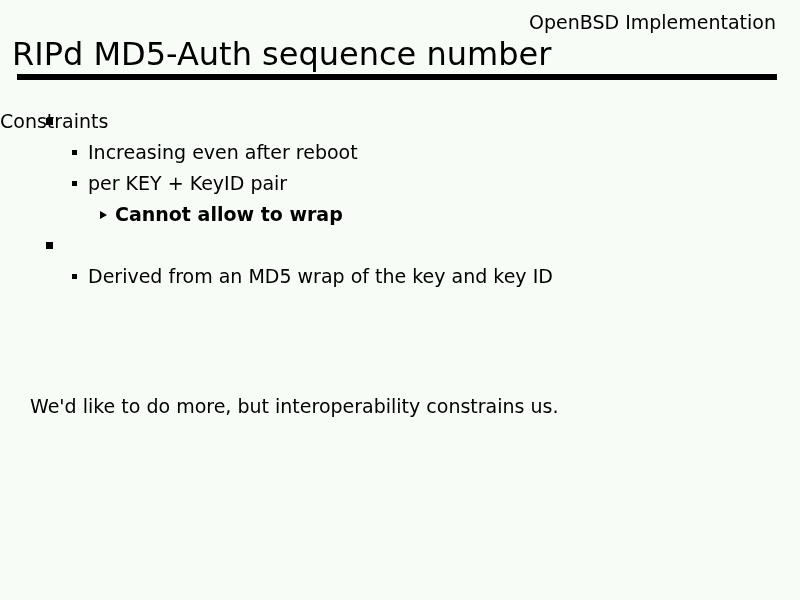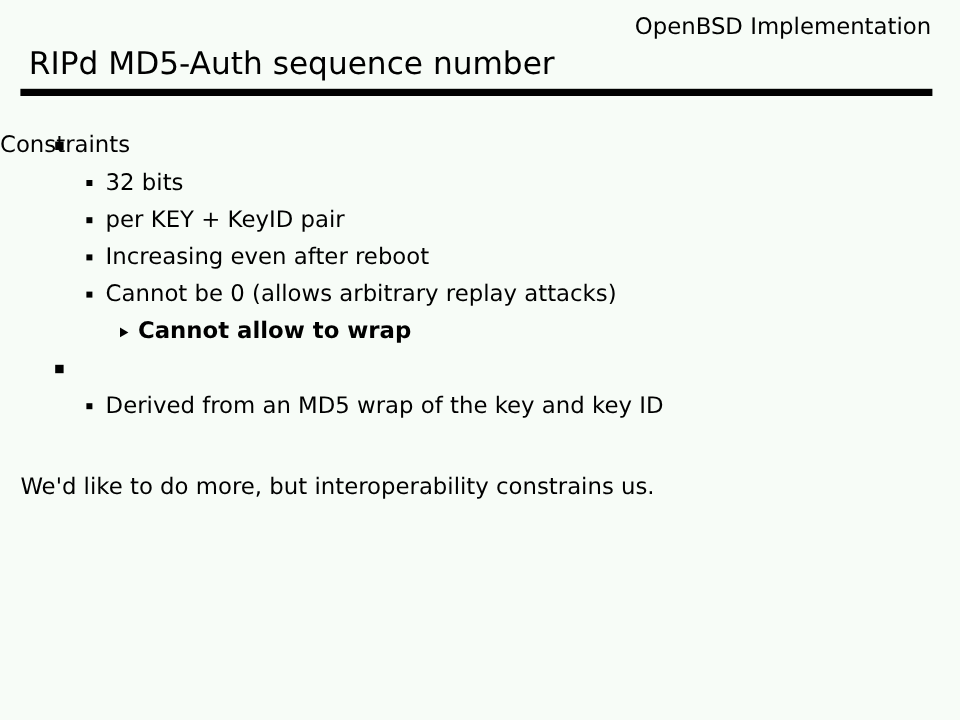--- a/index.html
+++ b/index.html
@@ -24,22 +24,22 @@
     position: absolute;
     top: 10px;
     right: 24px;
     font-size: 19px;
     line-height: 24px;
     white-space: nowrap;
   }
   .slide-title {
     position: absolute;
     top: 38px;
-    left: 24px;
-    font-size: 26px;
+    left: 12px;
+    font-size: 32px;
     line-height: 32px;
     white-space: nowrap;
   }
   .title-rule {
     position: absolute;
     top: 74px;
     left: 17px;
     width: 760px;
     height: 6px;
     background: #000;
@@ -86,43 +86,41 @@
     top: 12px;
     width: 0;
     height: 0;
     border-left: 7px solid #000;
     border-top: 4px solid transparent;
     border-bottom: 4px solid transparent;
   }
   .footer-note {
     position: absolute;
     top: 394px;
-    left: 17px;
+    left: 30px;
     font-size: 19px;
     line-height: 24px;
     white-space: nowrap;
   }
 </style>
 </head>
 <body>
 
 <div class="slide">
 
   <div class="corner-label">OpenBSD Implementation</div>
 
   <h1 class="slide-title" style="margin:0;font-weight:normal;">RIPd MD5-Auth sequence number</h1>
 
   <div class="title-rule"></div>
 
   <ul class="bullets" id="bullet-list">
       <li class="lvl1"><span class="marker m1"></span><span>Constraints</span></li>
-      <li class="lvl2"><span class="marker m2"></span><span>32 bits</span></li>
+      <li class="lvl2"><span class="marker m2"></span><span>Increasing even after reboot</span></li>
       <li class="lvl2"><span class="marker m2"></span><span>per KEY + KeyID pair</span></li>
-      <li class="lvl2"><span class="marker m2"></span><span>Increasing even after reboot</span></li>
-      <li class="lvl2"><span class="marker m2"></span><span>Cannot be 0 (allows arbitrary replay attacks)</span></li>
       <li class="lvl3"><span class="marker m3"></span><span>Cannot allow to wrap</span></li>
       <li class="lvl1"><span class="marker m1"></span></li>
       <li class="lvl2"><span class="marker m2"></span><span>Derived from an MD5 wrap of the key and key ID</span></li>
     </ul>
 
   <div class="footer-note">We'd like to do more, but interoperability constrains us.</div>
 
 </div>
 
 </body></html>

